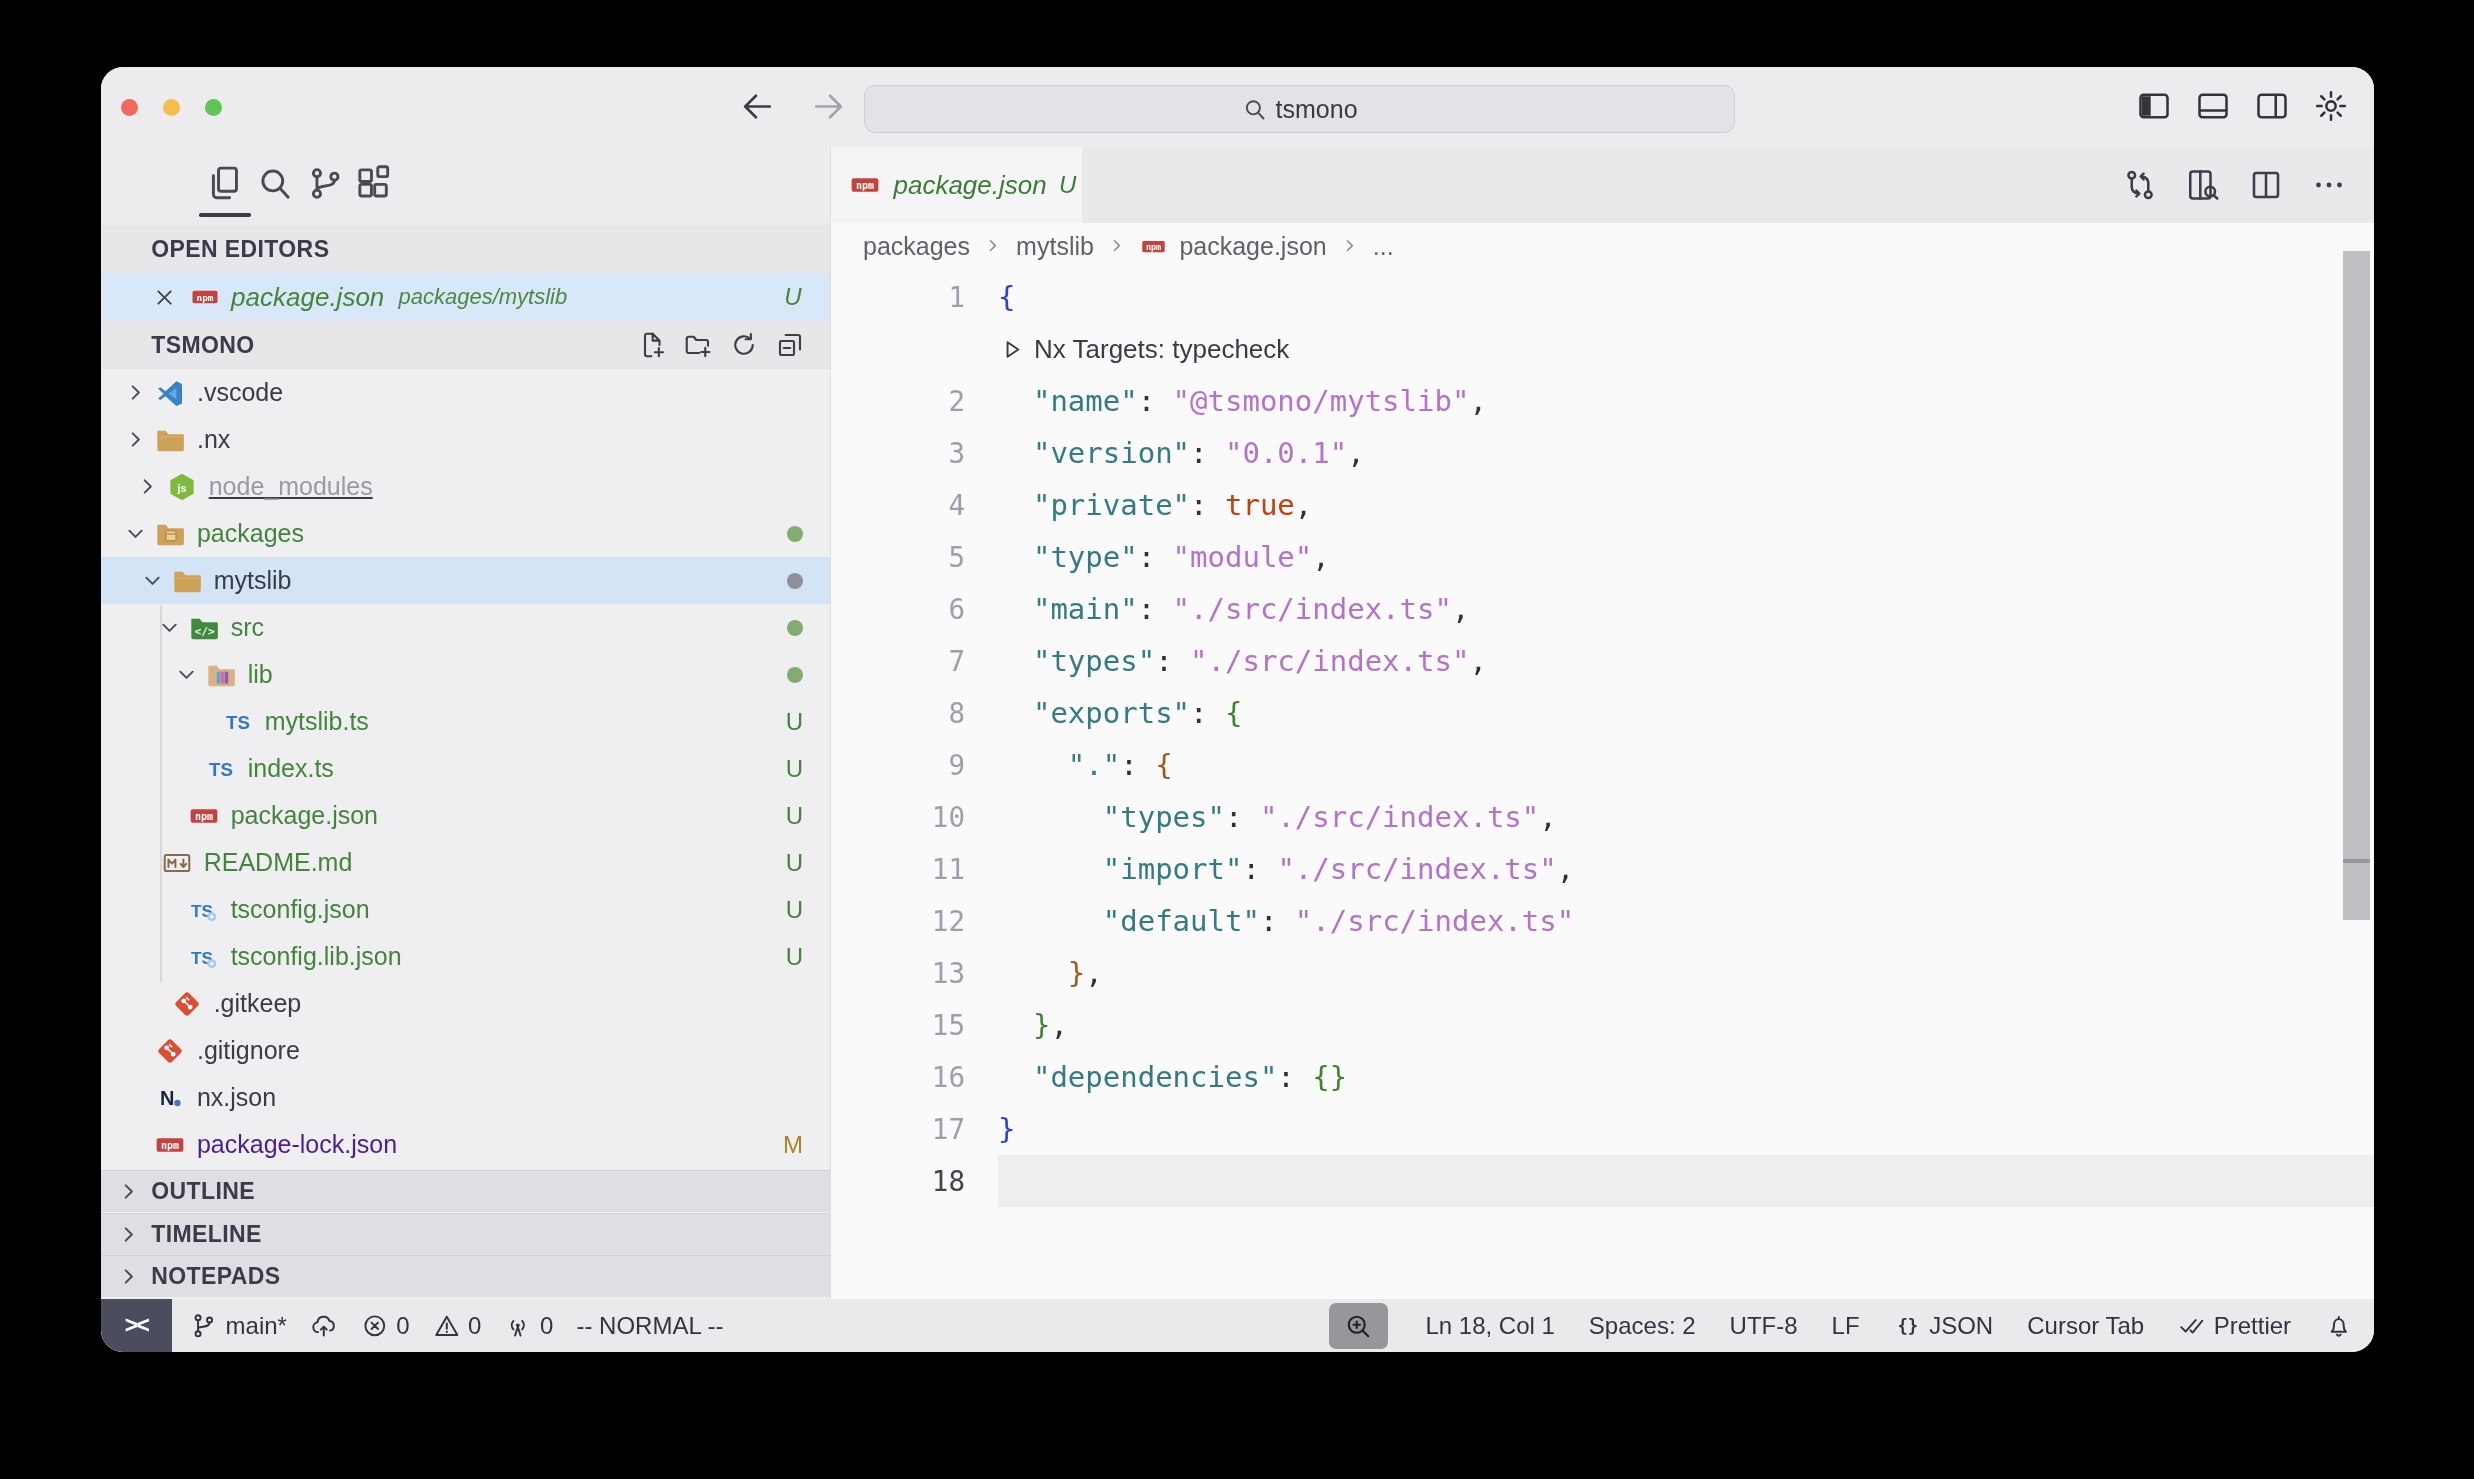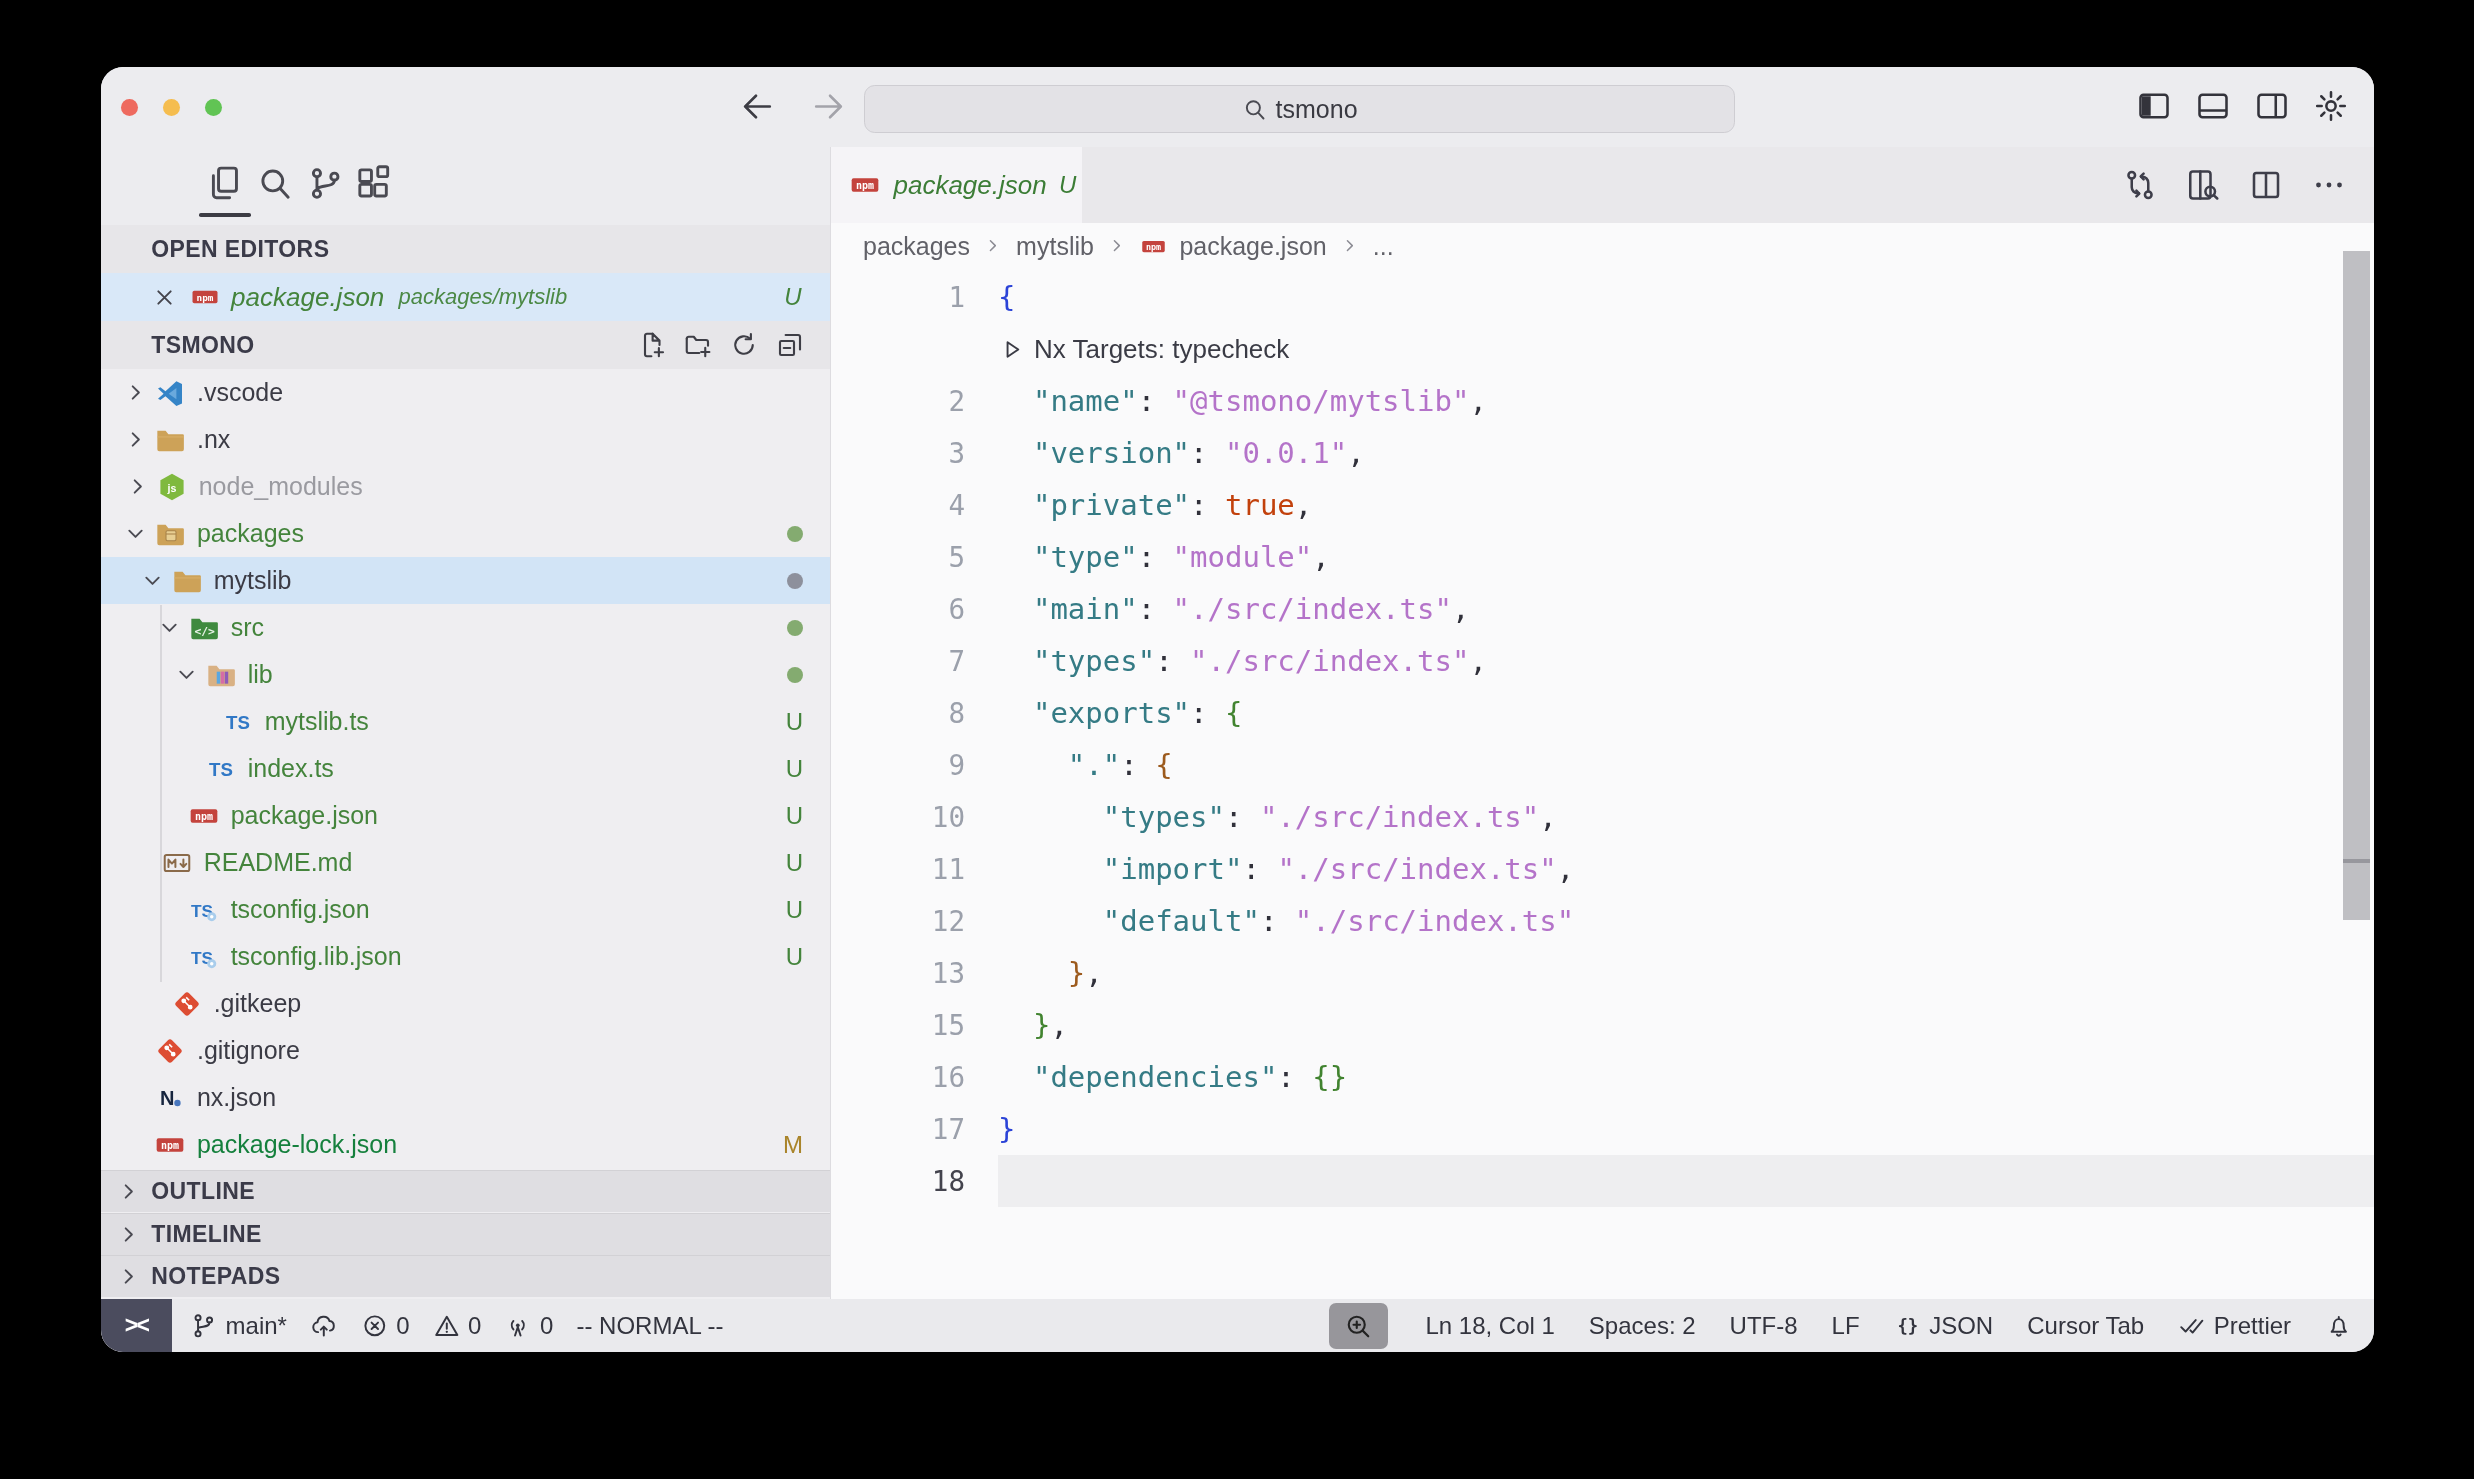--- a/index.html
+++ b/index.html
@@ -45,21 +45,21 @@
   .oe-badge{margin-left:auto;margin-right:28.4px;color:#44843c;font-size:24px;font-style:italic;}
   
   .tree{position:absolute;left:0;top:222px;width:100%;}
   .trow{position:relative;height:47px;display:flex;align-items:center;font-size:25px;color:#3b3b45;}
   .trow.sel{background:#d2e4f6;}
   .tchev{width:28.4px;height:28.4px;flex:none;color:#4a4a52;display:flex;align-items:center;}
   .tchev svg{width:27px;height:27px;}
   .ticon{width:32px;height:32px;margin:0 10.7px 0 3.6px;flex:none;}
   .ticon svg{width:32px;height:32px;}
   .tlabel{white-space:nowrap;}
-  .tlabel.green{color:#44843c;} .tlabel.gray{color:#9a9aa0;} .tlabel.yellow{color:#15803d;}
+  .tlabel.green{color:#44843c;} .tlabel.gray{color:#9a9aa0;} .tlabel.yellow{color:#4c1d95;}
   .tbadge{margin-left:auto;margin-right:27px;font-size:24px;flex:none;}
   .tbadge.u{color:#44843c;} .tbadge.m{color:#a9842a;}
   .dot{width:16px;height:16px;border-radius:50%;display:inline-block;}
   .dot.g{background:#84ab70;} .dot.y{background:#8d909c;}
   .indent-guide{position:absolute;width:1.8px;background:#d8d7db;}
   
   .bsect{background:#dfdee2;border-top:1.8px solid #d2d1d5;height:41px;font-size:23px;}
   
   .tabbar{position:absolute;left:0;top:0;width:100%;height:76px;background:#e9e8eb;border-bottom:1.8px solid #e0dfe3;}
   .tab{position:absolute;left:0;top:0;height:76px;width:251px;background:#f5f4f7;display:flex;align-items:center;}
@@ -280,21 +280,21 @@
                 </svg>
               </span>
               <span class="ticon ic">
                 <svg viewBox="0 0 24 24">
                   <path fill="#cda258" d="M2.5 5h6.2l2.1 2.6h10.7a.9.9 0 01.9.9V19a1.4 1.4 0 01-1.4 1.4H3.9A1.4 1.4 0 012.5 19z"></path>
                   <path fill="#dcb26b" d="M2.5 9h20v1.4h-20z" opacity=".5"></path>
                 </svg>
               </span>
               <span class="tlabel default">.nx</span>
             </div>
-            <div class="trow" style="padding-left: 23px;">
+            <div class="trow" style="padding-left: 33px; text-decoration: underline;">
               <span class="tchev ic">
                 <svg viewBox="0 0 24 24" fill="none" stroke="currentColor" stroke-width="1.7" stroke-linecap="round" stroke-linejoin="round">
                   <path d="M9.5 6.5l5.5 5.5-5.5 5.5"></path>
                 </svg>
               </span>
               <span class="ticon ic">
                 <svg viewBox="0 0 24 24" style="font-size:28px">
                   <path fill="#7fb93e" d="M12 2l8.7 5v10L12 22l-8.7-5V7z"></path>
                   <text x="12" y="16" text-anchor="middle" font-size="8" font-weight="bold" fill="#fff" font-family="Liberation Sans,sans-serif">js</text>
                 </svg>

